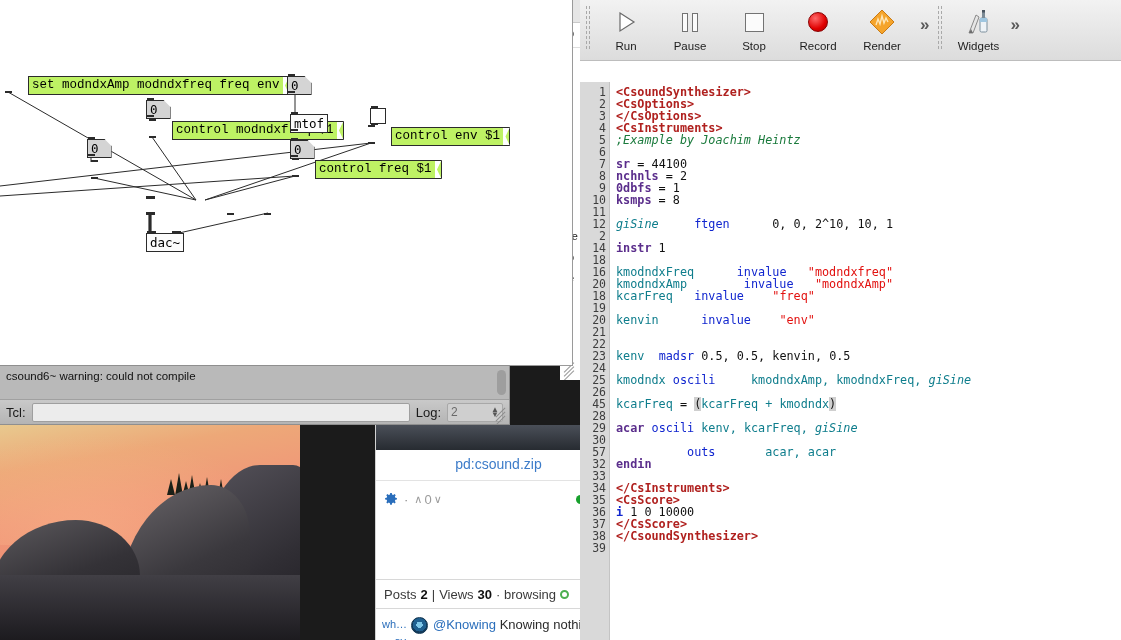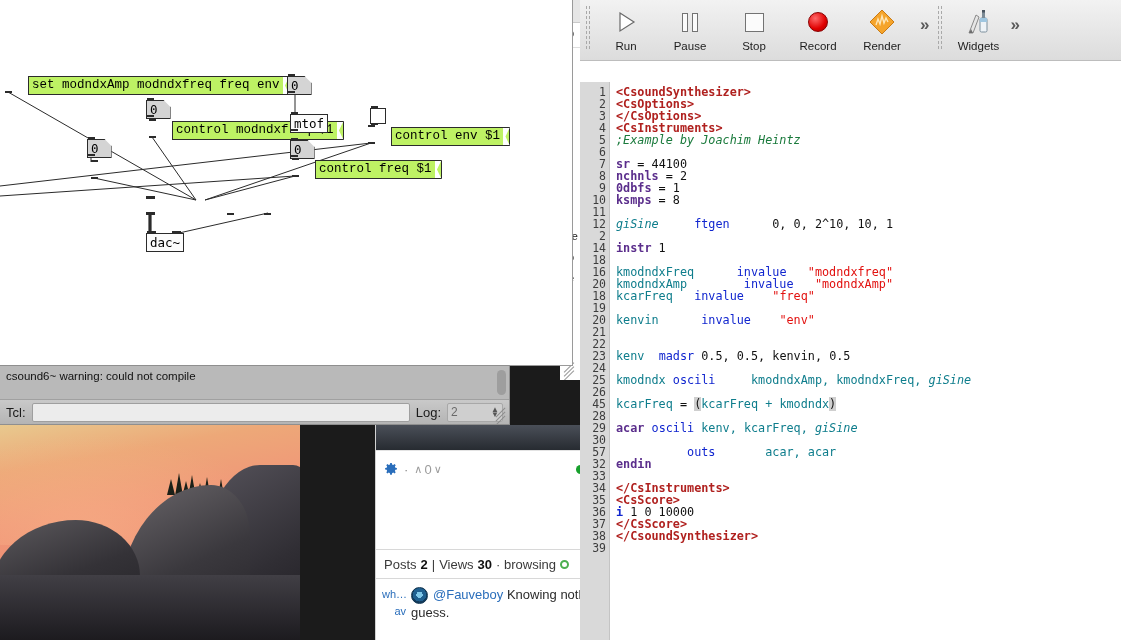--- a/index.html
+++ b/index.html
@@ -322,20 +322,21 @@
   </div>
   <div id="pdgrip">
       <i></i>
       <i></i>
       <i></i>
     </div>
 </div>
 
 <div id="forum" class="abs">
   <div class="thumb"></div>
+  <div class="ziplink">pd:csound.zip</div>
   <div class="divider"></div>
   <div class="actions">
     <span class="gear">
       <svg width="14" height="14" viewBox="0 0 24 24" fill="#2a6ebb">
         <path d="M12 8a4 4 0 100 8 4 4 0 000-8zm0 2.2a1.8 1.8 0 110 3.6 1.8 1.8 0 010-3.6z"></path>
         <path d="M10.6 1.5h2.8l.4 2.6 2.1.9 2.2-1.5 2 2-1.5 2.2.9 2.1 2.6.4v2.8l-2.6.4-.9 2.1 1.5 2.2-2 2-2.2-1.5-2.1.9-.4 2.6h-2.8l-.4-2.6-2.1-.9-2.2 1.5-2-2 1.5-2.2-.9-2.1-2.6-.4v-2.8l2.6-.4.9-2.1L3.9 5.5l2-2 2.2 1.5 2.1-.9z"></path>
       </svg>
     </span>
     <span class="dot">·</span>
     <span class="votes">
@@ -359,21 +360,21 @@
     <span class="ring"></span>
   </div>
   <div class="post">
     <div class="avlabels">
       <div>wh…</div>
       <div>av</div>
     </div>
     <div style="display:flex;flex-direction:column;">
       <div style="display:flex;gap:5px;align-items:flex-start;">
         <div class="avatar"></div>
-        <div class="ptext"><span class="user">@Fauveboy</span><span> Knowing nothin</span></div>
+        <div class="ptext"><span class="user">@Knowing</span><span> Knowing nothin</span></div>
       </div>
       <div class="ptext">guess.</div>
 
     </div>
   </div>
 </div>
 
 <div id="csq" class="abs">
 
   <div id="csq-toolbar">

